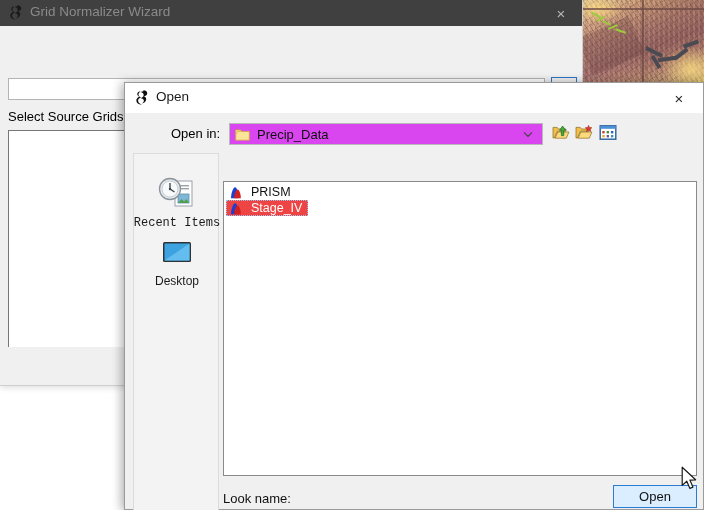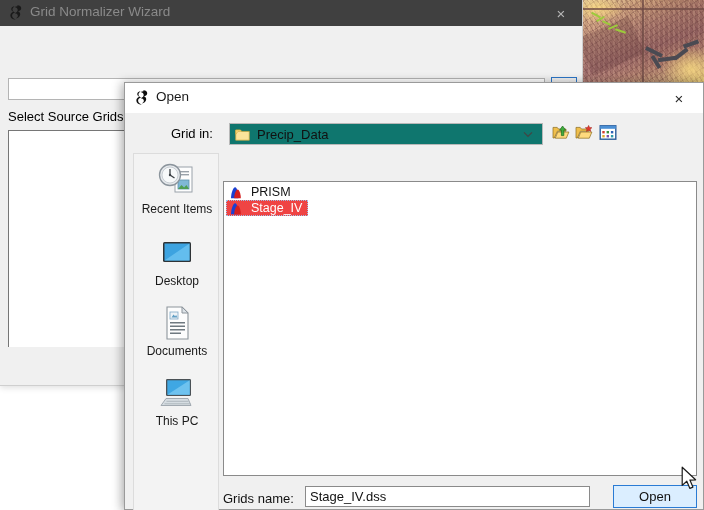--- a/index.html
+++ b/index.html
@@ -105,21 +105,21 @@
     position:absolute; left:0; top:30px; right:0; bottom:0;
     background:#f0f0f0;
   }
 
   
   #lookin-label {
     position:absolute; left:46px; top:13px; font-size:13px; color:#000; white-space:nowrap;
   }
   #lookin-combo {
     position:absolute; left:104px; top:10px; width:314px; height:22px;
-    background:#0f766e; border:1px solid #b8b8b8; box-sizing:border-box;
+    background:#d946ef; border:1px solid #b8b8b8; box-sizing:border-box;
     display:flex; align-items:center;
   }
   #lookin-combo .folder-ico { margin-left:5px; }
   #lookin-value { margin-left:7px; font-size:13px; color:#111; }
   #lookin-chevron {
     position:absolute; right:7px; top:3px; width:14px; height:14px;
   }
   .toolbtn {
     position:absolute; top:8px; width:22px; height:22px;
     display:flex; align-items:center; justify-content:center;
@@ -238,21 +238,21 @@
           <path d="M9.4 1.2c2.6 0 4.2 1.6 3.8 3.5-.3 1.5-1.8 2.5-3.3 2.6 1.5.5 2.5 1.7 2.3 3.3-.3 2.3-2.1 3.9-4.4 3.9 1.5-.8 2.3-2 2-3.2-.3-1.3-1.6-2-3-2.1 1.7-.5 2.9-1.6 2.9-3.1 0-1.6-1.2-2.7-3-3.1.8-.5 1.8-.8 2.7-.8z" fill="#0d0d0d"></path>
           <path d="M6.5 2.6c-1.4.9-2.2 2.2-2 3.5.2 1.2 1.2 2 2.6 2.3-1.9.5-3.2 1.8-3 3.5.2 1.8 1.9 3.2 4 3.4-2.9.6-5.3-.9-5.7-3.4-.3-1.9 1-3.5 2.8-4.2C3.7 7 2.9 5.6 3.4 4.3c.4-1.1 1.7-1.8 3.1-1.7z" fill="#0d0d0d"></path>
         </svg>
       </span>
       <span id="open-title-text">Open</span>
       <span id="open-close">×</span>
     </div>
 
     <div id="open-body">
 
-      <span id="lookin-label">Grid in:</span>
+      <span id="lookin-label">Open in:</span>
 
       <div id="lookin-combo">
         <span class="folder-ico">
           <svg viewBox="0 0 16 14" width="15" height="13">
             <path d="M0.7 2.2h5.1l1.2 1.5h8.3v9.4H0.7z" fill="#fbe49a" stroke="#c9a73c" stroke-width="0.8"></path>
             <path d="M0.7 2.2h5.1l1.2 1.5H3.3l-2.6 3z" fill="#f7d778" stroke="#c9a73c" stroke-width="0.6"></path>
           </svg>
         </span>
         <span id="lookin-value">Precip_Data</span>
         <span id="lookin-chevron">
@@ -292,21 +292,21 @@
             <rect x="11.9" y="7" width="2.4" height="2.4" fill="#2c62b5"></rect>
             <rect x="3.3" y="11" width="2.4" height="2.4" fill="#e0a92a"></rect>
             <rect x="7.6" y="11" width="2.4" height="2.4" fill="#7a4fa8"></rect>
             <rect x="11.9" y="11" width="2.4" height="2.4" fill="#2f9aa8"></rect>
           </svg>
         </span>
       </div>
 
       <div id="places-bar">
 
-        <div class="place-item" style="top:4px;">
+        <div class="place-item" style="top:18px;font-family:Liberation Mono, monospace;">
           <span class="place-icon">
             <svg viewBox="0 0 44 38" width="44" height="38">
               <rect x="20" y="5" width="17" height="25" fill="#fdfdfd" stroke="#9aa2aa" stroke-width="1"></rect>
               <rect x="23" y="9" width="11" height="1.4" fill="#9aa2aa"></rect>
               <rect x="23" y="12" width="11" height="1.4" fill="#9aa2aa"></rect>
               <rect x="23" y="18" width="11" height="9" fill="#7fb8d6" stroke="#5c93ad" stroke-width="0.8"></rect>
               <path d="M23 27l3.5-4 2.6 2.6 2.3-2.6 2.6 4z" fill="#4f9e52"></path>
               <circle cx="15" cy="13" r="10.5" fill="#e6e9ec" stroke="#8b949c" stroke-width="1.3"></circle>
               <circle cx="15" cy="13" r="8" fill="#f7f9fa" stroke="#b6bdc4" stroke-width="0.7"></circle>
               <path d="M15 13V7M15 13l4.5 3" stroke="#3a3f44" stroke-width="1.3" fill="none"></path>
@@ -320,49 +320,21 @@
           <span class="place-icon">
             <svg viewBox="0 0 44 38" width="44" height="38">
               <rect x="8" y="8" width="28" height="20" rx="1.5" fill="#2e3336"></rect>
               <rect x="9.5" y="9.5" width="25" height="17" fill="#3da3e0"></rect>
               <path d="M9.5 26.5L34.5 9.5v17z" fill="#63bdee"></path>
             </svg>
           </span>
           <span class="place-label">Desktop</span>
         </div>
 
-        <div class="place-item" style="top:146px;">
-          <span class="place-icon">
-            <svg viewBox="0 0 44 38" width="44" height="38">
-              <path d="M12 3h15l6 6v26H12z" fill="#fdfdfd" stroke="#8d959c" stroke-width="1.1"></path>
-              <path d="M27 3v6h6z" fill="#dde3e8" stroke="#8d959c" stroke-width="1"></path>
-              <rect x="15" y="8" width="8" height="7" fill="#eef3f7" stroke="#7fa8c6" stroke-width="0.8"></rect>
-              <path d="M16.5 13.5l2-3 1.6 1.8 1-1.2 1.4 2.4z" fill="#5f9ec4"></path>
-              <rect x="15" y="18" width="15" height="1.5" fill="#6f7980"></rect>
-              <rect x="15" y="21.5" width="15" height="1.5" fill="#6f7980"></rect>
-              <rect x="15" y="25" width="15" height="1.5" fill="#6f7980"></rect>
-              <rect x="15" y="28.5" width="11" height="1.5" fill="#6f7980"></rect>
-            </svg>
-          </span>
-          <span class="place-label">Documents</span>
-        </div>
-
-        <div class="place-item" style="top:216px;">
-          <span class="place-icon">
-            <svg viewBox="0 0 44 38" width="44" height="38">
-              <rect x="11" y="5" width="25" height="17" rx="1.2" fill="#4a5156"></rect>
-              <rect x="12.3" y="6.3" width="22.4" height="14.4" fill="#3fa7e3"></rect>
-              <path d="M12.3 20.7L34.7 6.3v14.4z" fill="#6ec2ef"></path>
-              <path d="M6 31.5l5-7h22l3 7z" fill="#d6dde2" stroke="#9aa3aa" stroke-width="0.9"></path>
-              <path d="M9.5 29.8h26" stroke="#aab3ba" stroke-width="0.9"></path>
-              <path d="M11.5 27.3h22" stroke="#aab3ba" stroke-width="0.9"></path>
-            </svg>
-          </span>
-          <span class="place-label">This PC</span>
-        </div>
+
 
       </div>
 
       <div id="file-list">
 
         <div class="file-row">
           <span>
             <svg viewBox="0 0 15 13" width="15" height="13">
               <path d="M1 12.2C1 7.6 3.1 1.2 5.1 1.2c2 0 3.3 6.4 3.3 11z" fill="#1b3fd1"></path>
               <path d="M4.2 12.2C4.2 8.2 6 3.6 7.6 3.6c1.7 0 3.2 4.6 3.2 8.6z" fill="#d41f1f"></path>
@@ -375,22 +347,21 @@
           <span>
             <svg viewBox="0 0 15 13" width="15" height="13">
               <path d="M1 12.2C1 7.6 3.1 1.2 5.1 1.2c2 0 3.3 6.4 3.3 11z" fill="#1b3fd1"></path>
               <path d="M4.2 12.2C4.2 8.2 6 3.6 7.6 3.6c1.7 0 3.2 4.6 3.2 8.6z" fill="#d41f1f"></path>
             </svg>
           </span>
           <span class="fname">Stage_IV</span>
         </div>
       </div>
 
-      <span id="filename-label">Grids name:</span>
-      <div id="filename-input">Stage_IV.dss</div>
+      <span id="filename-label">Look name:</span>
 
       <div id="open-button">Open</div>
 
     </div>
   </div>
 
   <span id="mouse-cursor">
     <svg viewBox="0 0 18 26" width="18" height="26">
       <path d="M1.2 1.2L1.2 19.4 5.8 15.2 8.9 22.4 11.9 21.1 8.9 14.1 14.6 13.8z" fill="#ffffff" stroke="#1a1a1a" stroke-width="1.2" stroke-linejoin="round"></path>
     </svg>

